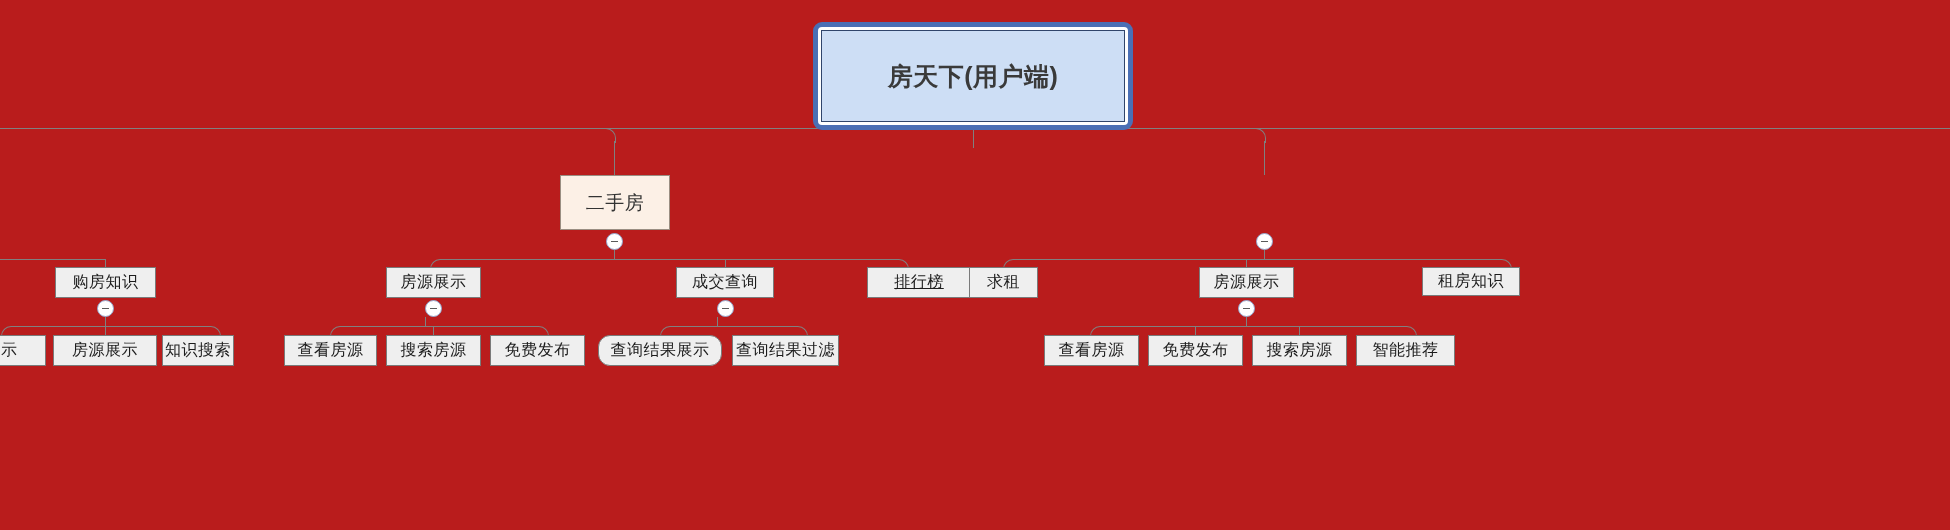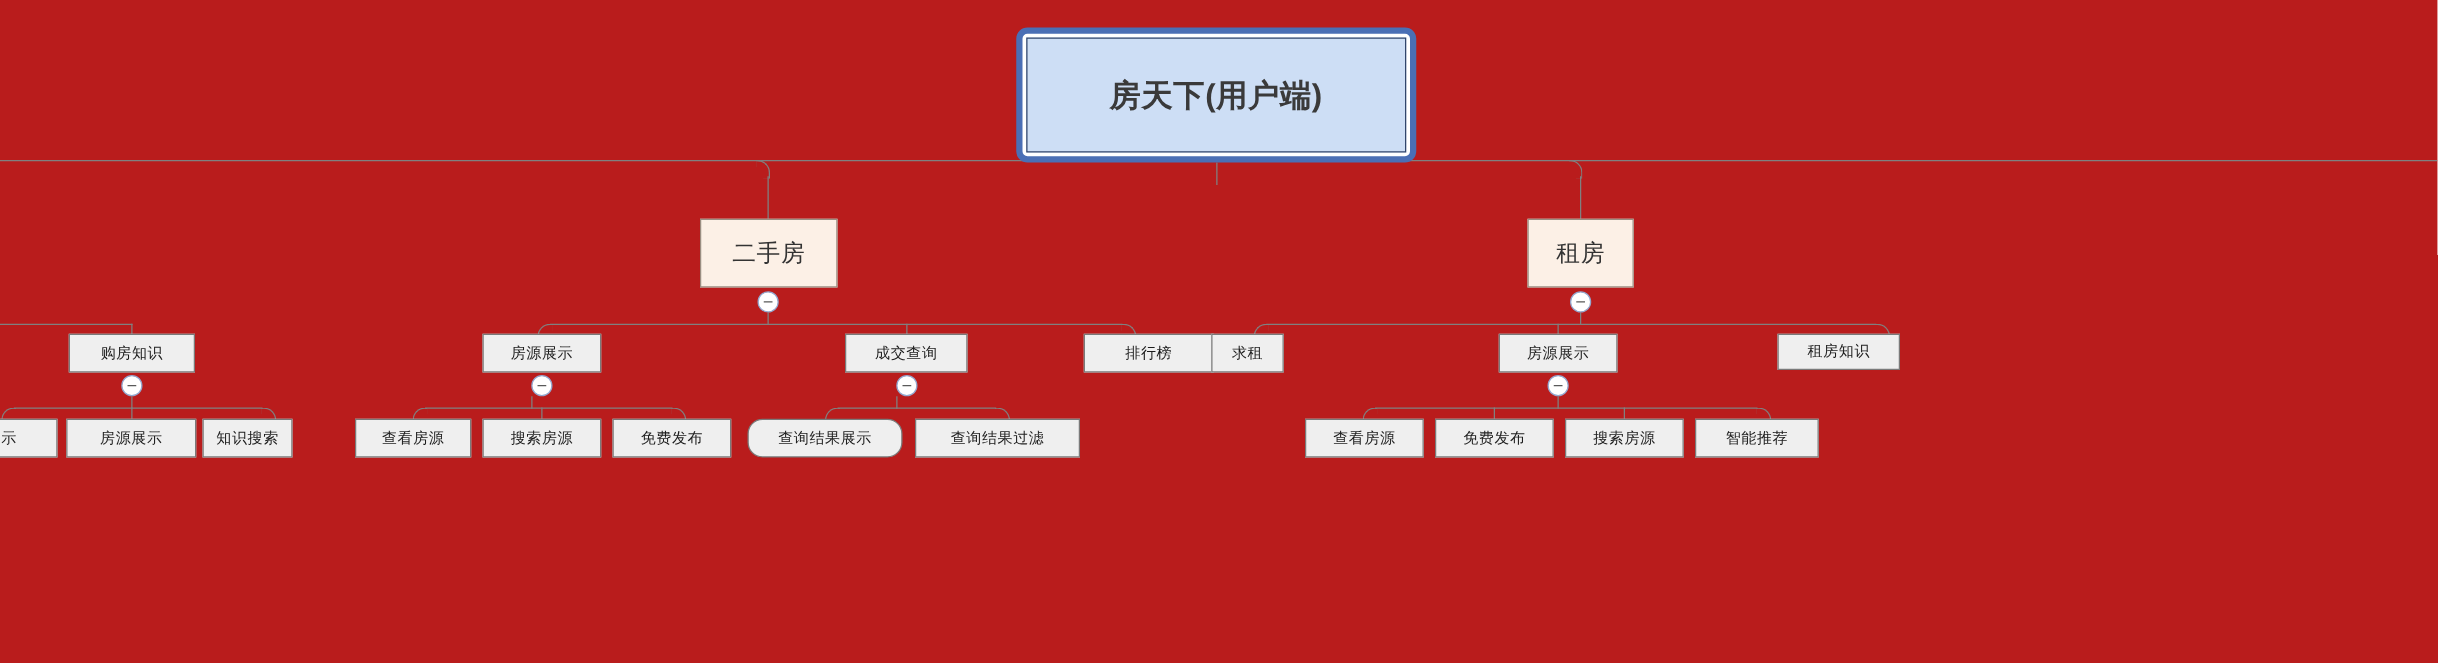--- a/index.html
+++ b/index.html
@@ -75,21 +75,21 @@
     border: 1px solid #9a8e82;
     font-size: 19px;
     color: #333333;
     z-index: 4;
   }
 
   
   .node-plain {
     background: #efefef;
     border: 1px solid #7a7a7a;
-    font-size: 12px;
+    font-size: 16px;
     color: #1c1c1c;
     z-index: 4;
   }
 
   
   .toggle {
     position: absolute;
     width: 17px;
     height: 17px;
     border: 1px solid #94a8cf;
@@ -124,21 +124,20 @@
 
   <div class="elbow elbow-tr" style="left:605px; top:128px; width:10px; height:14px;"></div>
   <div class="conn conn-v" style="left:614px; top:141px; height:34px;"></div>
 
   <div class="elbow elbow-tr" style="left:1255px; top:128px; width:10px; height:14px;"></div>
   <div class="conn conn-v" style="left:1264px; top:141px; height:34px;"></div>
 
   <div class="node node-cat" style="left:560px; top:175px; width:110px; height:55px;text-align:right;">二手房</div>
   <div class="toggle" style="left:606px; top:233px;"></div>
 
-  <div class="node node-cat" style="left:1222px; top:175px; width:85px; height:55px;">租房</div>
   <div class="toggle" style="left:1256px; top:233px;"></div>
 
   <div class="conn conn-v" style="left:614px; top:250px; height:10px;"></div>
   <div class="conn conn-h" style="left:440px; top:259px; width:458px;"></div>
   <div class="elbow elbow-tl" style="left:430px; top:259px; width:11px; height:12px;"></div>
   <div class="conn conn-v" style="left:430px; top:270px; height:-0px;"></div>
   <div class="elbow elbow-tr" style="left:897px; top:259px; width:11px; height:12px;"></div>
   <div class="conn conn-v" style="left:725px; top:259px; height:9px;"></div>
 
   <div class="conn conn-v" style="left:1264px; top:250px; height:10px;"></div>
@@ -152,23 +151,23 @@
 
   <div class="node node-plain" style="left:55px; top:267px; width:101px; height:31px;">购房知识</div>
   <div class="toggle" style="left:97px; top:300px;"></div>
 
   <div class="node node-plain" style="left:386px; top:267px; width:95px; height:31px;">房源展示</div>
   <div class="toggle" style="left:425px; top:300px;"></div>
 
   <div class="node node-plain" style="left:676px; top:267px; width:98px; height:31px;">成交查询</div>
   <div class="toggle" style="left:717px; top:300px;"></div>
 
-  <div class="node node-plain" style="left:867px; top:267px; width:104px; height:31px;">排行榜</div>
-
-  <div class="node node-plain" style="left:969px; top:267px; width:58px; height:31px;">求租</div>
+  <div class="node node-plain" style="left:867px; top:267px; width:104px; height:31px;text-decoration:underline;">排行榜</div>
+
+  <div class="node node-plain" style="left:969px; top:267px; width:69px; height:31px;">求租</div>
 
   <div class="node node-plain" style="left:1199px; top:267px; width:95px; height:31px;">房源展示</div>
   <div class="toggle" style="left:1238px; top:300px;"></div>
 
   <div class="node node-plain" style="left:1422px; top:267px; width:98px; height:29px;">租房知识</div>
 
   <div class="conn conn-v" style="left:105px; top:317px; height:10px;"></div>
   <div class="conn conn-h" style="left:11px; top:326px; width:199px;"></div>
   <div class="elbow elbow-tl" style="left:1px; top:326px; width:11px; height:9px;"></div>
   <div class="elbow elbow-tr" style="left:209px; top:326px; width:11px; height:9px;"></div>
@@ -194,20 +193,20 @@
 
   <div class="node node-plain" style="left:-44px; top:335px; width:90px; height:31px;">展示</div>
   <div class="node node-plain" style="left:53px; top:335px; width:104px; height:31px;">房源展示</div>
   <div class="node node-plain" style="left:162px; top:335px; width:72px; height:31px;">知识搜索</div>
 
   <div class="node node-plain" style="left:284px; top:335px; width:93px; height:31px;">查看房源</div>
   <div class="node node-plain" style="left:386px; top:335px; width:95px; height:31px;">搜索房源</div>
   <div class="node node-plain" style="left:490px; top:335px; width:95px; height:31px;">免费发布</div>
 
   <div class="node node-plain" style="left:598px; top:335px; width:124px; height:31px;border-radius:12px;">查询结果展示</div>
-  <div class="node node-plain" style="left:732px; top:335px; width:132px; height:31px;">查询结果过滤</div>
+  <div class="node node-plain" style="left:732px; top:335px; width:107px; height:31px;">查询结果过滤</div>
 
   <div class="node node-plain" style="left:1044px; top:335px; width:95px; height:31px;">查看房源</div>
   <div class="node node-plain" style="left:1148px; top:335px; width:95px; height:31px;">免费发布</div>
   <div class="node node-plain" style="left:1252px; top:335px; width:95px; height:31px;">搜索房源</div>
   <div class="node node-plain" style="left:1356px; top:335px; width:99px; height:31px;">智能推荐</div>
 
 </div>
 
 </body></html>

